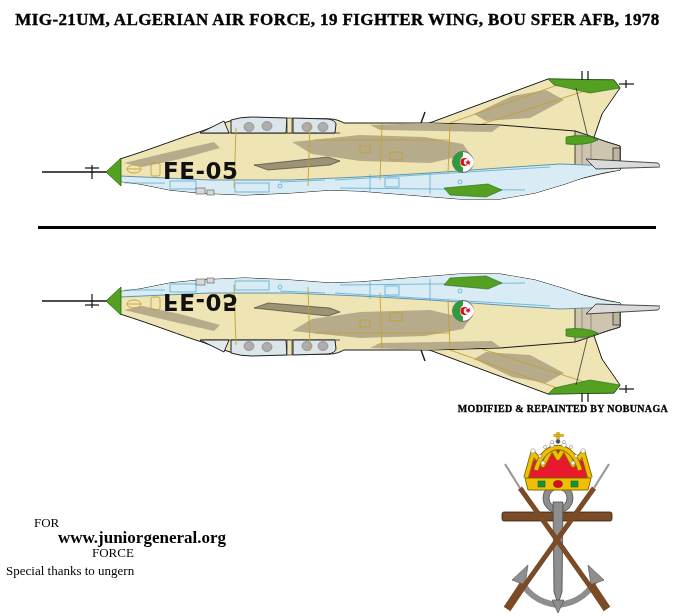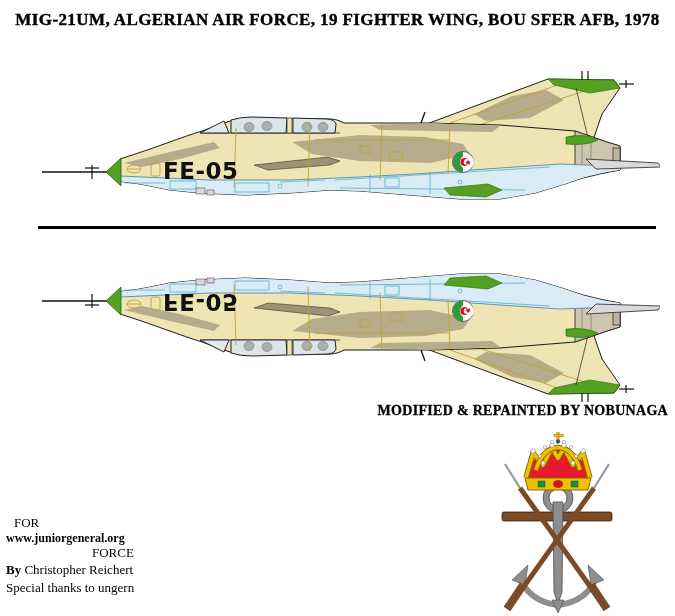--- a/index.html
+++ b/index.html
@@ -6,26 +6,26 @@
   .sheet{position:relative;width:675px;height:616px;background:#ffffff;overflow:hidden;
          font-family:"Liberation Serif",serif;color:#000;text-decoration:underline;}
   .title{position:absolute;top:10px;left:0;width:675px;text-align:center;
          font-weight:700;font-size:17px;letter-spacing:0.4px;
          font-family:"Liberation Serif",serif;
          -webkit-text-stroke:0.4px #000;}
   .plane{position:absolute;left:30px;width:630px;height:160px;}
   .plane-top{top:62px;}
   .plane-bottom{top:251px;transform:scaleY(-1);}
   .fold-line{position:absolute;left:38px;top:226px;width:618px;height:3px;background:#000;}
-  .modified{position:absolute;top:403px;right:7px;font-weight:700;font-size:14px;
+  .modified{position:absolute;top:403px;right:7px;font-weight:700;font-size:10px;
             letter-spacing:0.3px;-webkit-text-stroke:0.3px #000;}
   .emblem{position:absolute;left:492px;top:432px;width:130px;height:182px;}
   .footer{position:absolute;left:6px;top:516px;width:220px;font-size:13px;line-height:14px;}
-  .footer .for{margin-left:8px;}
-  .footer .site{font-weight:700;font-size:12px;line-height:16px;}
+  .footer .for{margin-left:28px;}
+  .footer .site{font-weight:700;font-size:17px;line-height:16px;text-align:right;}
   .footer .only{margin-left:86px;}
   .footer .byline{margin-top:3px;}
   .footer .byline .by{font-weight:700;}
   .footer .thanks{margin-top:4px;}
 </style>
 </head>
 <body>
 
 <div class="sheet">
 
@@ -216,20 +216,16 @@
       <ellipse cx="66" cy="52" rx="4.5" ry="3.5" fill="#D81020" stroke="#7a0f18" stroke-width="0.5"></ellipse>
       <rect x="46" y="49" width="7" height="6" fill="#18903c" stroke="#0a5a22" stroke-width="0.5"></rect>
       <rect x="79" y="49" width="7" height="6" fill="#18903c" stroke="#0a5a22" stroke-width="0.5"></rect>
     </g>
   </svg>
 
   <div class="footer">
     <div class="for">FOR</div>
     <div class="site">www.juniorgeneral.org</div>
     <div class="only">FORCE</div>
-    <div class="byline">
-      <span class="by">By</span>
-      <span>Christopher Reichert</span>
-    </div>
     <div class="thanks">Special thanks to ungern</div>
   </div>
 
 </div>
 
 </body></html>

